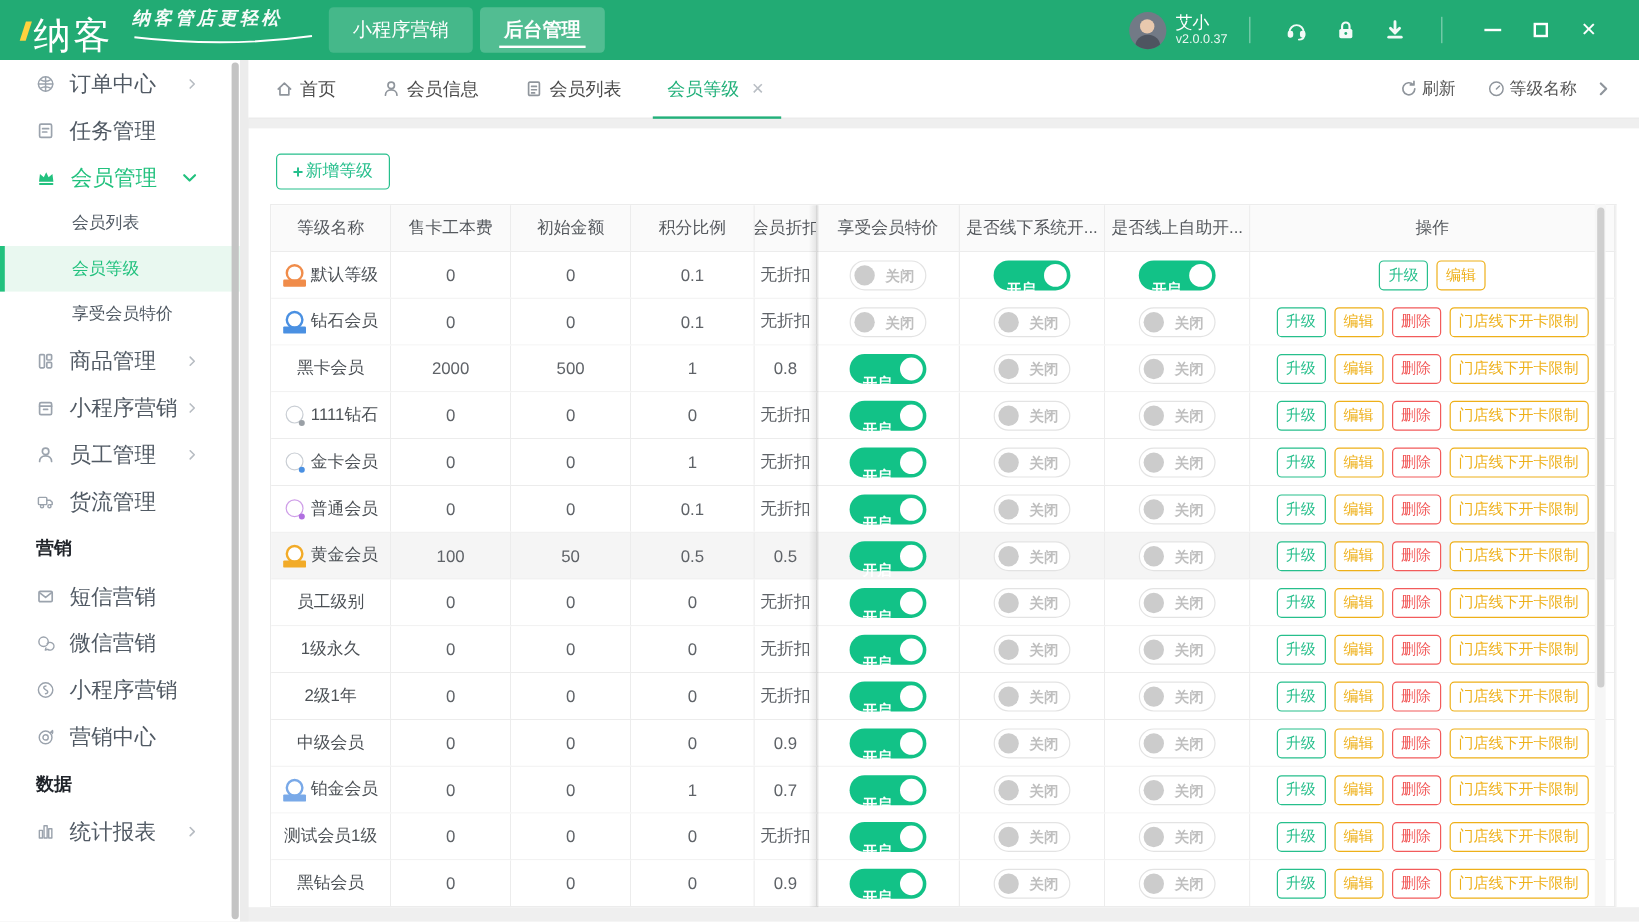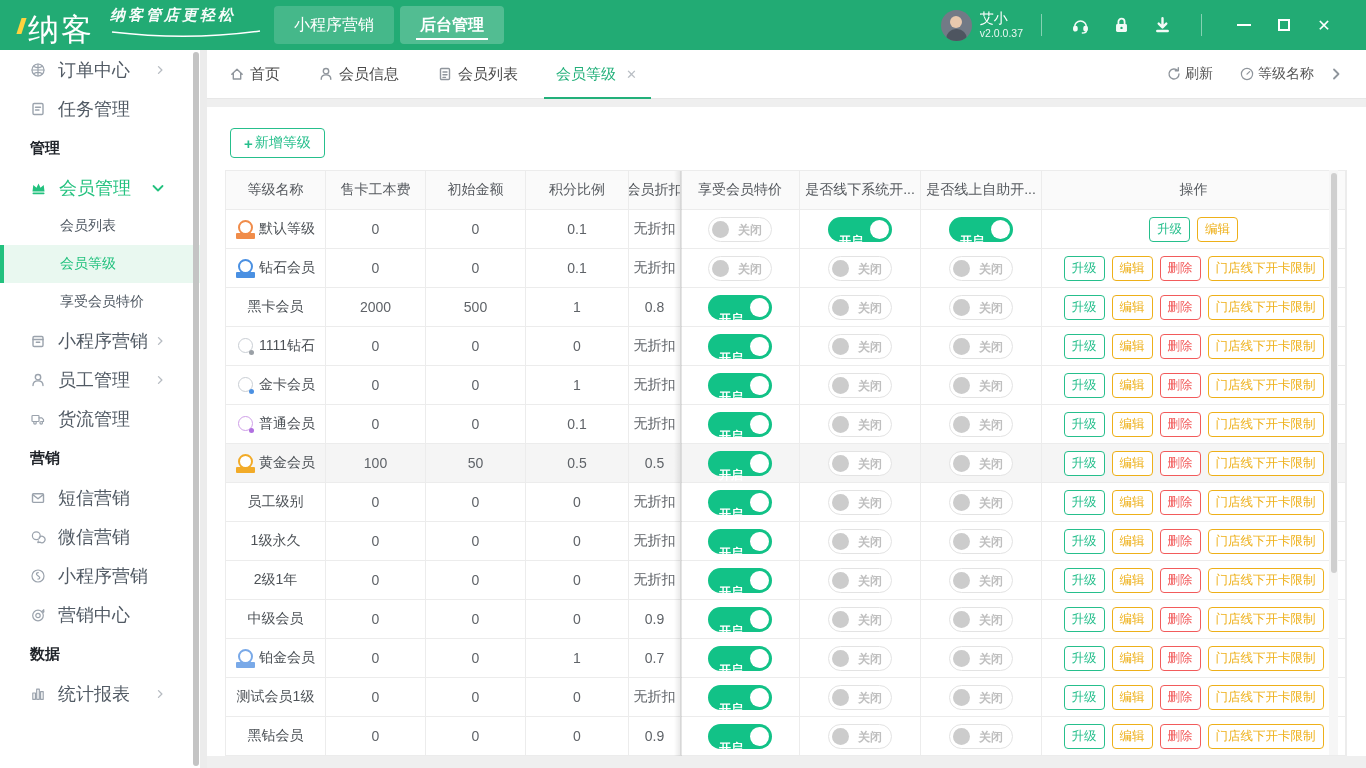--- a/index.html
+++ b/index.html
@@ -181,38 +181,52 @@
     </div>
     <div class="side-item">
       <span class="icon">
         <svg width="16" height="16" viewBox="0 0 16 16" fill="none" stroke="currentColor" stroke-width="1.4" stroke-linecap="round" stroke-linejoin="round">
           <rect x="3" y="2.5" width="10" height="11" rx="1.2"></rect>
           <path d="M5.5 6.2h5M5.5 9h3.5"></path>
         </svg>
       </span>
       <span>任务管理</span>
     </div>
-    <div class="side-section">管理</div>
     <div class="side-item parent-active">
       <span class="icon">
         <svg width="17" height="16" viewBox="0 0 16 16" fill="currentColor">
           <path d="M2 11.5 2.8 5 6 7.8 8 3.6l2 4.2L13.2 5l.8 6.5z"></path>
           <rect x="2" y="12.6" width="12" height="1.6" rx=".8"></rect>
         </svg>
       </span>
       <span>会员管理</span>
       <span class="arr icon">
         <svg width="16" height="16" viewBox="0 0 16 16" fill="none" stroke="currentColor" stroke-width="1.8" stroke-linecap="round" stroke-linejoin="round">
           <path d="M3.5 6 8 10.5 12.5 6"></path>
         </svg>
       </span>
     </div>
     <div class="side-subitem">会员列表</div>
     <div class="side-subitem active">会员等级</div>
     <div class="side-subitem">享受会员特价</div>
+    <div class="side-item">
+      <span class="icon">
+        <svg width="16" height="16" viewBox="0 0 16 16" fill="none" stroke="currentColor" stroke-width="1.4" stroke-linecap="round" stroke-linejoin="round">
+          <rect x="3" y="2.5" width="4" height="11" rx=".8"></rect>
+          <rect x="9" y="2.5" width="4" height="4.5" rx=".8"></rect>
+          <rect x="9" y="9" width="4" height="4.5" rx=".8"></rect>
+        </svg>
+      </span>
+      <span>商品管理</span>
+      <span class="arr icon">
+        <svg width="12" height="12" viewBox="0 0 16 16" fill="none" stroke="currentColor" stroke-width="1.8" stroke-linecap="round" stroke-linejoin="round">
+          <path d="M6 3.5l4.5 4.5L6 12.5"></path>
+        </svg>
+      </span>
+    </div>
     <div class="side-item">
       <span class="icon">
         <svg width="16" height="16" viewBox="0 0 16 16" fill="none" stroke="currentColor" stroke-width="1.4" stroke-linecap="round" stroke-linejoin="round">
           <rect x="3" y="3.5" width="10" height="10" rx="1.2"></rect>
           <path d="M3 6.5h10M6.3 9.2h3.4"></path>
         </svg>
       </span>
       <span>小程序营销</span>
       <span class="arr icon">
         <svg width="12" height="12" viewBox="0 0 16 16" fill="none" stroke="currentColor" stroke-width="1.8" stroke-linecap="round" stroke-linejoin="round">

